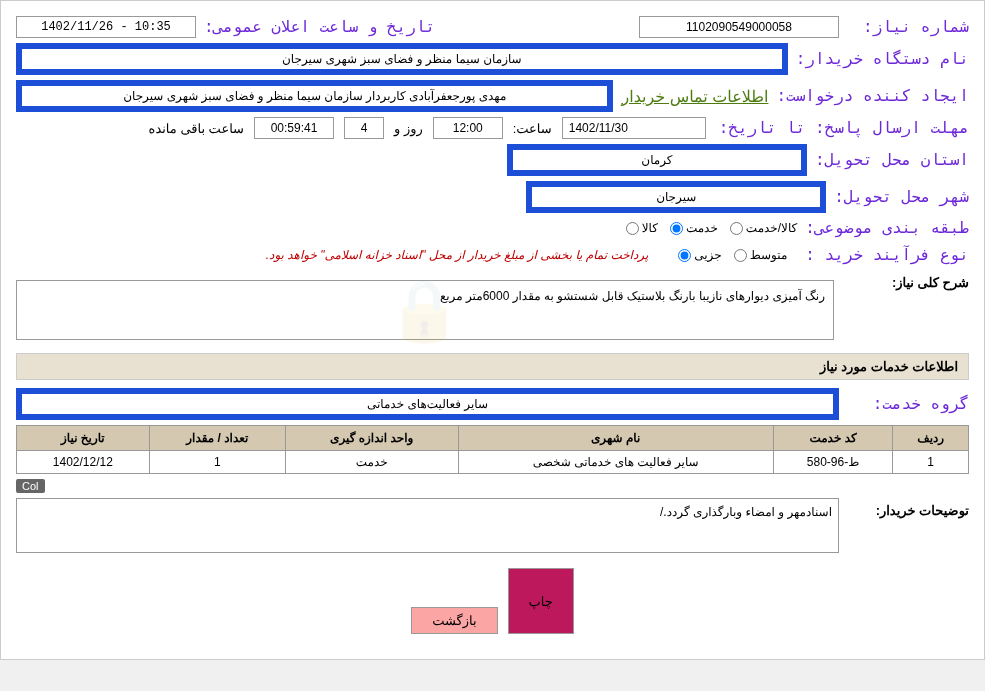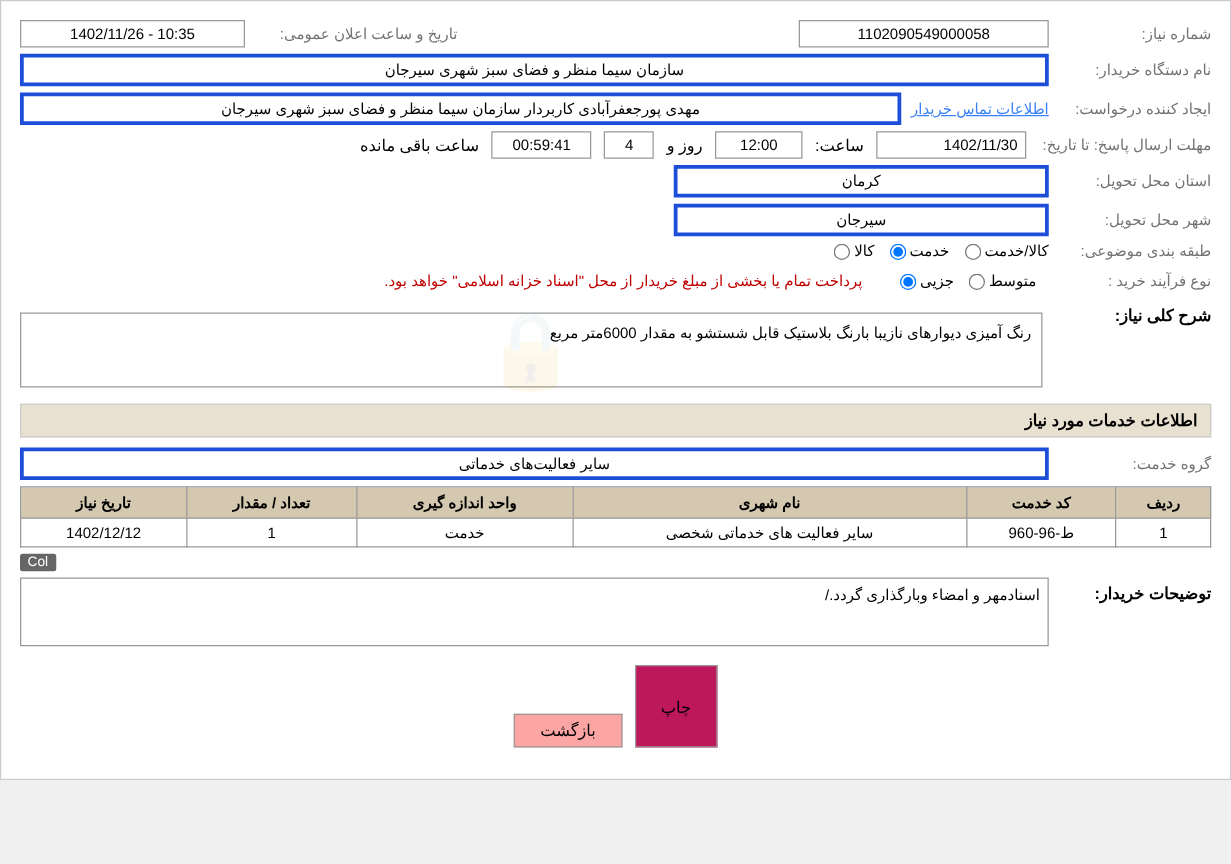--- a/index.html
+++ b/index.html
@@ -34,46 +34,47 @@
       font-size: 13px;
       margin: 8px 0;
     }
     .info-row {
       display: flex;
       align-items: center;
       margin: 5px 0;
       direction: rtl;
     }
     .label {
-      color: #737373;
+      color: #6d28d9;
       min-width: 130px;
       text-align: right;
       padding-left: 8px;
-      font-size: 12px;
+      font-size: 16px;
+      font-family: Liberation Mono, monospace;
     }
     .value-box {
-      border: 3px solid #1d4ed8;
+      border: 6px solid #1d4ed8;
       padding: 3px 6px;
       background: #fff;
       min-height: 22px;
       font-size: 12px;
       flex: 1;
     }
     .value-box-fixed {
       border: 1px solid #999;
       padding: 3px 0;
       background: #fff;
       min-height: 22px;
       font-size: 12px;
       width: 200px;
     }
     .link-blue {
-      color: #3b82f6;
+      color: #4d7c0f;
       text-decoration: underline;
-      font-size: 12px;
+      font-size: 16px;
       cursor: pointer;
     }
     .date-row {
       display: flex;
       align-items: center;
       margin: 5px 0;
       gap: 5px;
       direction: rtl;
     }
     .small-box {
@@ -91,20 +92,21 @@
     }
     .radio-item {
       display: flex;
       align-items: center;
       gap: 3px;
     }
     .notice-text {
       font-size: 12px;
       color: #333;
       margin: 5px 3px;
+      font-style: italic;
     }
     .description-box {
       border: 1px solid #999;
       padding: 8px;
       background: #fff;
       min-height: 60px;
       font-size: 12px;
       text-align: right;
       margin: 5px 0;
       width: 100%;
@@ -185,37 +187,37 @@
 <div class="container">
 
 
   <div class="content">
 
     <div class="info-row">
       <span class="label">شماره نیاز:</span>
       <div class="value-box-fixed" style="text-align:center; direction:ltr;">1102090549000058</div>
       <span style="flex:1;"></span>
       <span class="label" style="min-width:170px;">تاریخ و ساعت اعلان عمومی:</span>
-      <div class="small-box" style="width:180px; text-align:center; direction:ltr;">1402/11/26 - 10:35</div>
+      <div class="small-box" style="width:180px; text-align:center; direction:ltr;font-family:Liberation Mono, monospace;">1402/11/26 - 10:35</div>
     </div>
 
     <div class="info-row">
       <span class="label">نام دستگاه خریدار:</span>
       <div class="value-box" style="text-align:center;">سازمان سیما منظر و فضای سبز شهری سیرجان</div>
     </div>
 
     <div class="info-row">
       <span class="label">ایجاد کننده درخواست:</span>
       <span class="link-blue" style="margin-left:8px; white-space:nowrap;">اطلاعات تماس خریدار</span>
       <div class="value-box" style="text-align:center;">مهدی پورجعفرآبادی کاربردار سازمان سیما منظر و فضای سبز شهری سیرجان</div>
     </div>
 
     <div class="date-row">
       <span class="label" style="min-width:130px;">مهلت ارسال پاسخ: تا تاریخ:</span>
-      <div class="small-box" style="width:120px; text-align:right; direction:ltr;">1402/11/30</div>
+      <div class="small-box" style="width:144px; text-align:left; direction:ltr;">1402/11/30</div>
       <span style="padding:0 5px;">ساعت:</span>
       <div class="small-box" style="width:70px; text-align:center; direction:ltr;">12:00</div>
       <span style="padding:0 5px;">روز و</span>
       <div class="small-box" style="width:40px; text-align:center;">4</div>
       <div class="small-box" style="width:80px; text-align:center; direction:ltr; margin-right:5px;">00:59:41</div>
       <span style="padding:0 5px;">ساعت باقی مانده</span>
     </div>
 
     <div class="info-row">
       <span class="label">استان محل تحویل:</span>
@@ -286,21 +288,21 @@
           <th>کد خدمت</th>
           <th>نام شهری</th>
           <th>واحد اندازه گیری</th>
           <th>تعداد / مقدار</th>
           <th>تاریخ نیاز</th>
         </tr>
       </thead>
       <tbody>
         <tr>
           <td>1</td>
-          <td>ط-96-960</td>
+          <td>ط-96-580</td>
           <td>سایر فعالیت های خدماتی شخصی</td>
           <td>خدمت</td>
           <td>1</td>
           <td>1402/12/12</td>
         </tr>
       </tbody>
     </table>
 
     <div style="display:flex; justify-content:flex-end; margin: 2px 0;">
       <span class="col-badge">Col</span>

